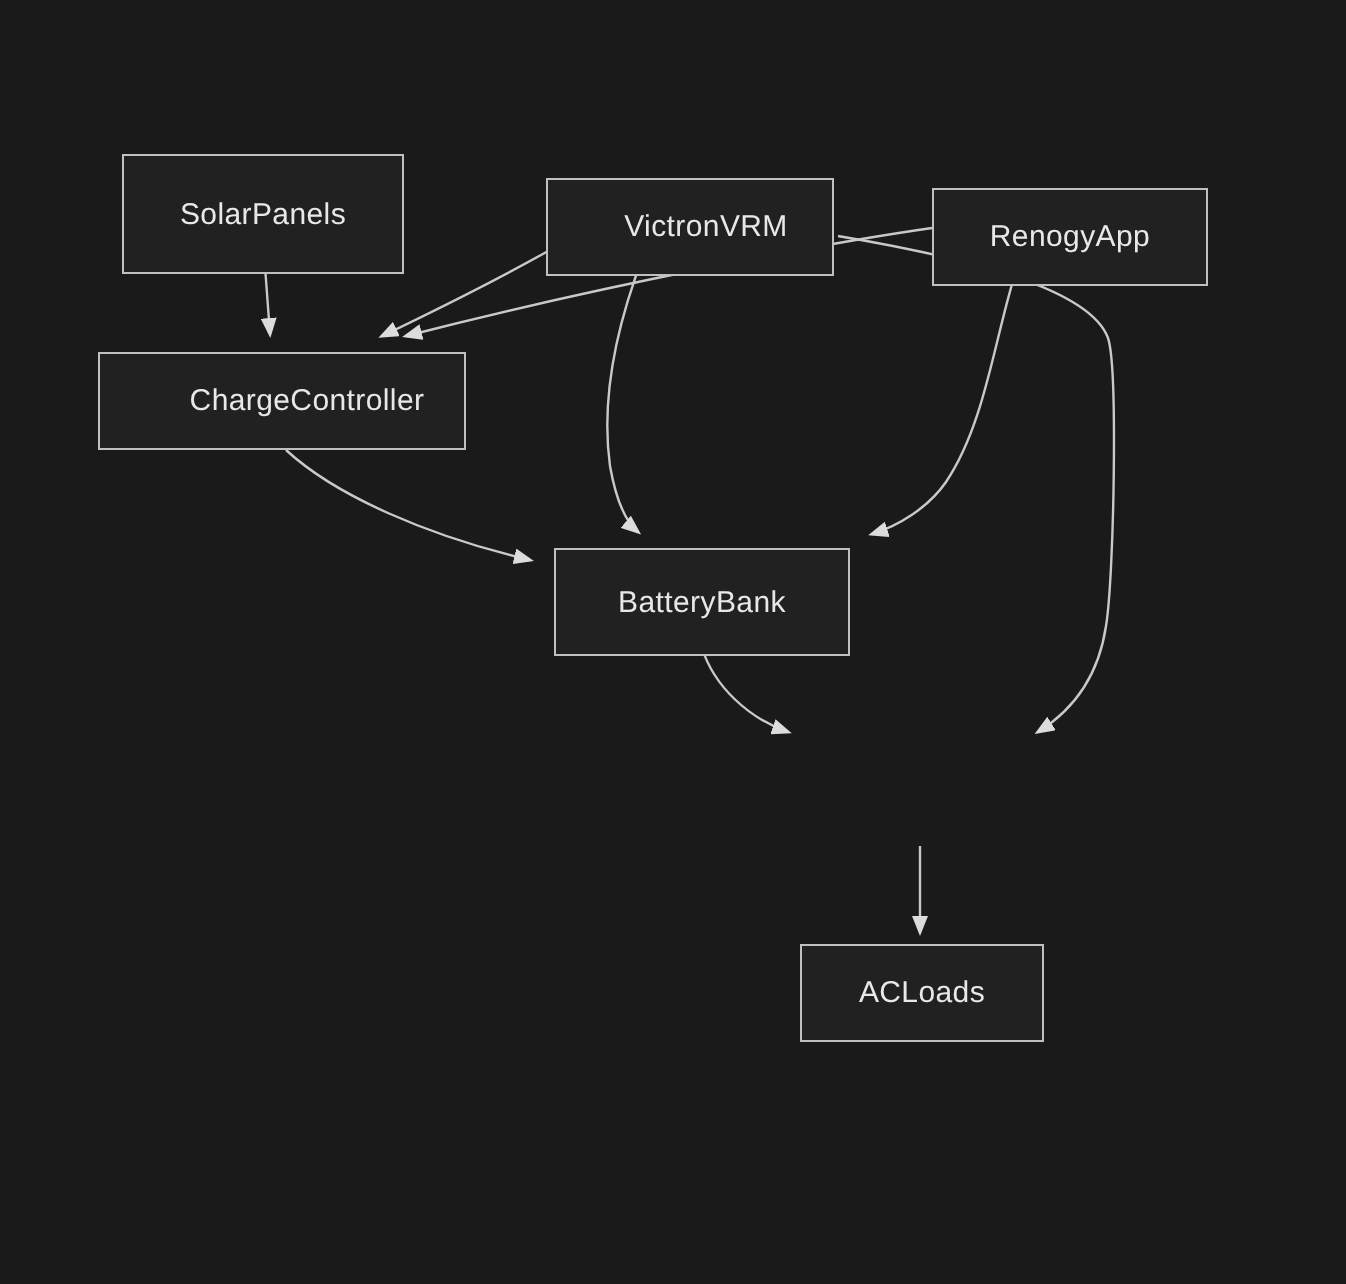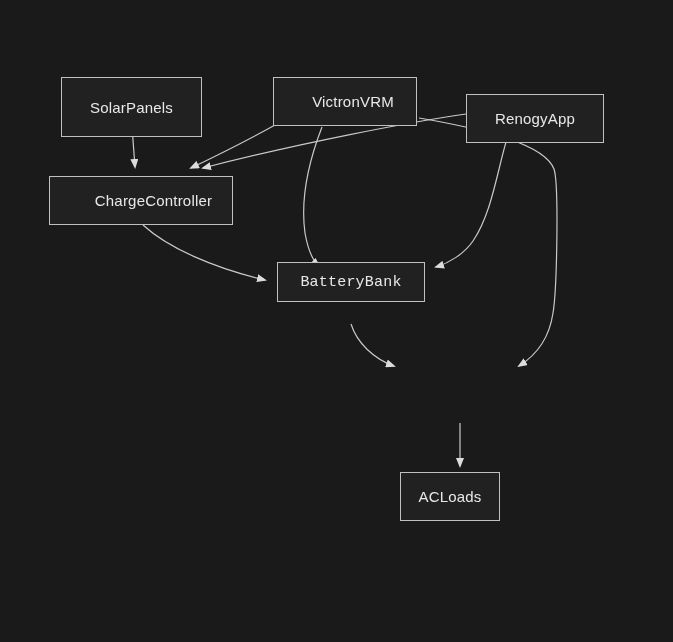--- a/index.html
+++ b/index.html
@@ -59,23 +59,23 @@
       <path d="M419,118 C472,127 544,142 554,169 C559,184 557,289 553,313 C549,340 535,356 519,366" class="edge" marker-end="url(#arrowhead-marker)"></path>
       <path d="M466,114 C410,122 300,143 203,168" class="edge" marker-end="url(#arrowhead-marker)"></path>
       <path d="M511,126 C498,162 494,210 473,241 C464,254 449,263 436,267" class="edge" marker-end="url(#arrowhead-marker)"></path>
       <path d="M143,225 C168,248 214,268 265,280" class="edge" marker-end="url(#arrowhead-marker)"></path>
       <path d="M351,324 C357,343 374,359 394,366" class="edge" marker-end="url(#arrowhead-marker)"></path>
       <path d="M460,423 L460,466" class="edge" marker-end="url(#arrowhead-marker)"></path>
     </svg>
 
   <div class="node" style="left:61px;  top:77px;  width:141px; height:60px;">SolarPanels</div>
 
-  <div class="node" style="left:273px; top:77px;  width:144px; height:49px;padding-left:16px;">VictronVRM</div>
+  <div class="node" style="left:273px; top:89px;  width:144px; height:49px;padding-left:16px;">VictronVRM</div>
 
   <div class="node" style="left:466px; top:94px;  width:138px; height:49px;">RenogyApp</div>
 
   <div class="node" style="left:49px;  top:176px; width:184px; height:49px;padding-left:25px;">ChargeController</div>
 
-  <div class="node" style="left:277px; top:262px; width:148px; height:40px;font-family:Liberation Mono, monospace;">BatteryBank</div>
+  <div class="node" style="left:277px; top:274px; width:148px; height:54px;">BatteryBank</div>
 
 
-  <div class="node" style="left:400px; top:472px; width:100px; height:49px;">ACLoads</div>
+  <div class="node" style="left:400px; top:472px; width:122px; height:49px;">ACLoads</div>
 </div>
 
 </body></html>

